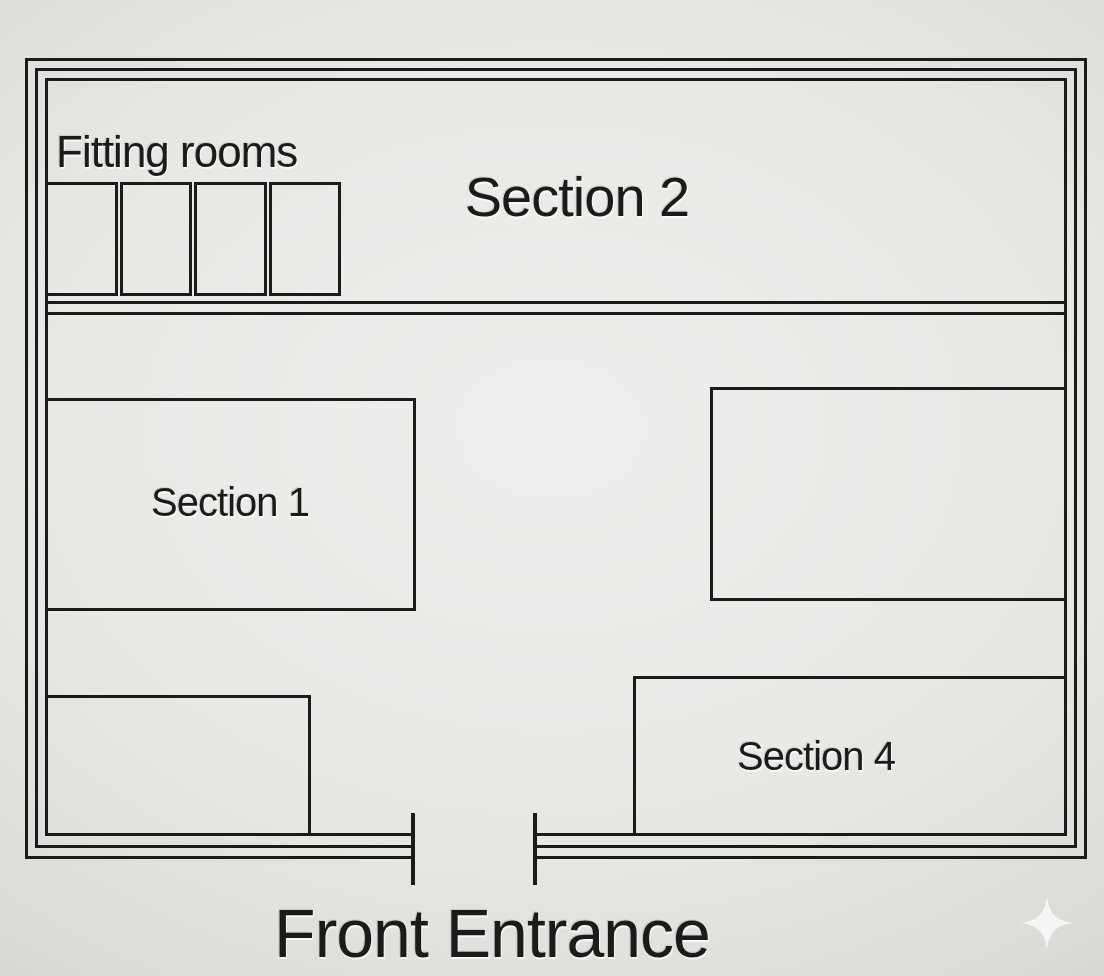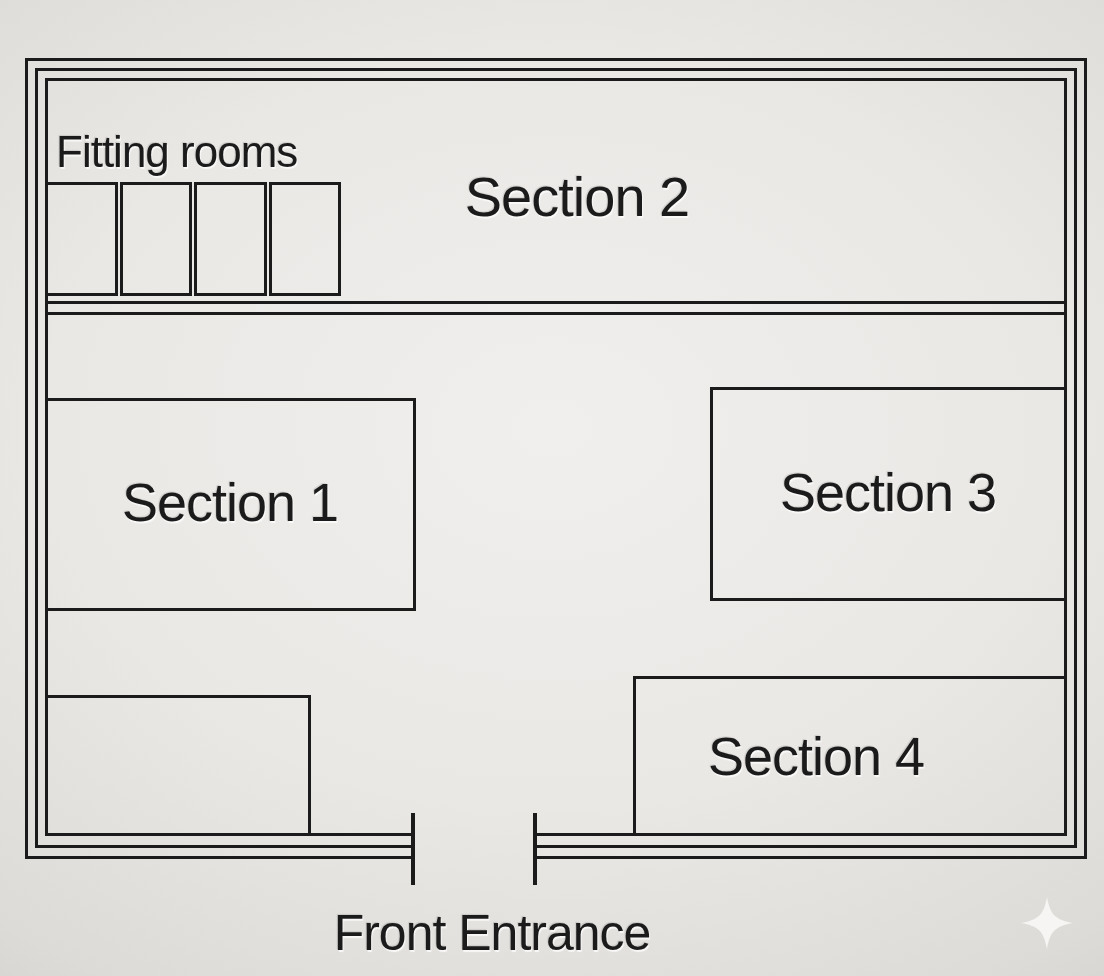--- a/index.html
+++ b/index.html
@@ -12,24 +12,24 @@
   .hseg{position:absolute;height:3px;background:#1b1b1b;}
   .vseg{position:absolute;width:4px;background:#1b1b1b;}
   .room{position:absolute;box-sizing:border-box;border:3px solid #1b1b1b;background:transparent;}
   .stalls{position:absolute;left:45px;top:182px;width:296px;height:114px;display:flex;gap:2px;}
   .stall{flex:1;box-sizing:border-box;border:3px solid #1b1b1b;}
   .lbl{
     position:absolute;white-space:nowrap;letter-spacing:-1px;
     text-shadow:1px 2px 1px rgba(255,255,255,0.75), -1px -1px 1px rgba(0,0,0,0.12);
   }
   .ctr{transform:translate(-50%,-50%);}
-  .f-sec{font-size:54px;}
+  .f-sec{font-size:40px;}
   .f-sec2{font-size:56px;}
   .f-small{font-size:44px;}
-  .f-entr{font-size:50px;}
+  .f-entr{font-size:68px;}
   .sparkle{position:absolute;left:1021px;top:897px;width:52px;height:52px;opacity:0.95;}
 </style>
 </head>
 <body>
 
 <div class="canvas">
 
   <div class="wallrect" style="left:25px;top:58px;width:1062px;height:801px;"></div>
   <div class="wallrect" style="left:35px;top:68px;width:1042px;height:780px;"></div>
   <div class="wallrect" style="left:45px;top:78px;width:1022px;height:758px;"></div>
@@ -54,21 +54,20 @@
     <div class="stall"></div>
     <div class="stall"></div>
   </div>
 
   <div class="lbl ctr f-sec2" style="left:577px;top:196px;">Section 2</div>
 
   <div class="room" style="left:45px;top:398px;width:371px;height:213px;"></div>
   <div class="lbl ctr f-sec" style="left:230px;top:502px;">Section 1</div>
 
   <div class="room" style="left:710px;top:387px;width:357px;height:214px;"></div>
-  <div class="lbl ctr f-sec" style="left:888px;top:492px;">Section 3</div>
 
   <div class="room" style="left:45px;top:695px;width:266px;height:141px;"></div>
 
   <div class="room" style="left:633px;top:676px;width:434px;height:160px;"></div>
   <div class="lbl ctr f-sec" style="left:816px;top:756px;">Section 4</div>
 
   <div class="lbl ctr f-entr" style="left:492px;top:933px;">Front Entrance</div>
 
   <svg class="sparkle" viewBox="0 0 50 50">
     <path d="M25 0 C28 17 33 22 50 25 C33 28 28 33 25 50 C22 33 17 28 0 25 C17 22 22 17 25 0 Z" fill="#f8f7f5"></path>

